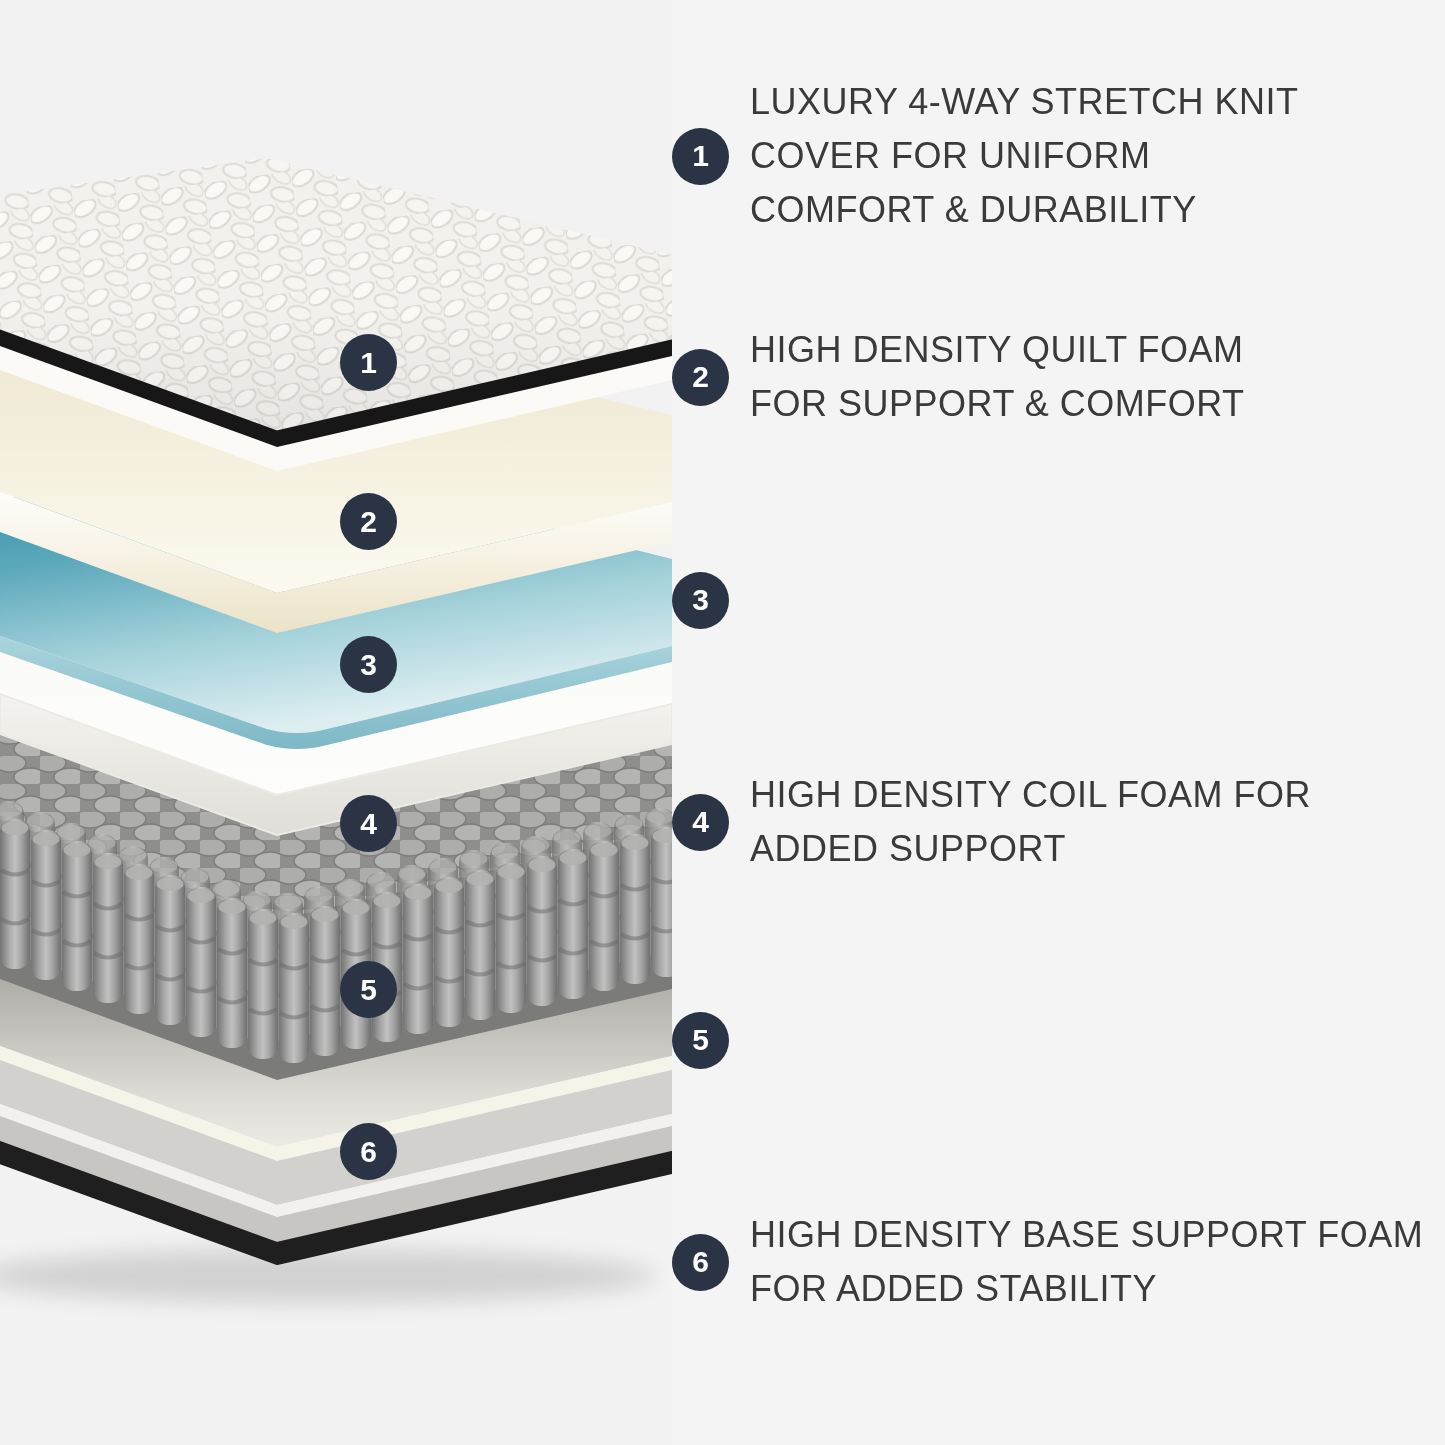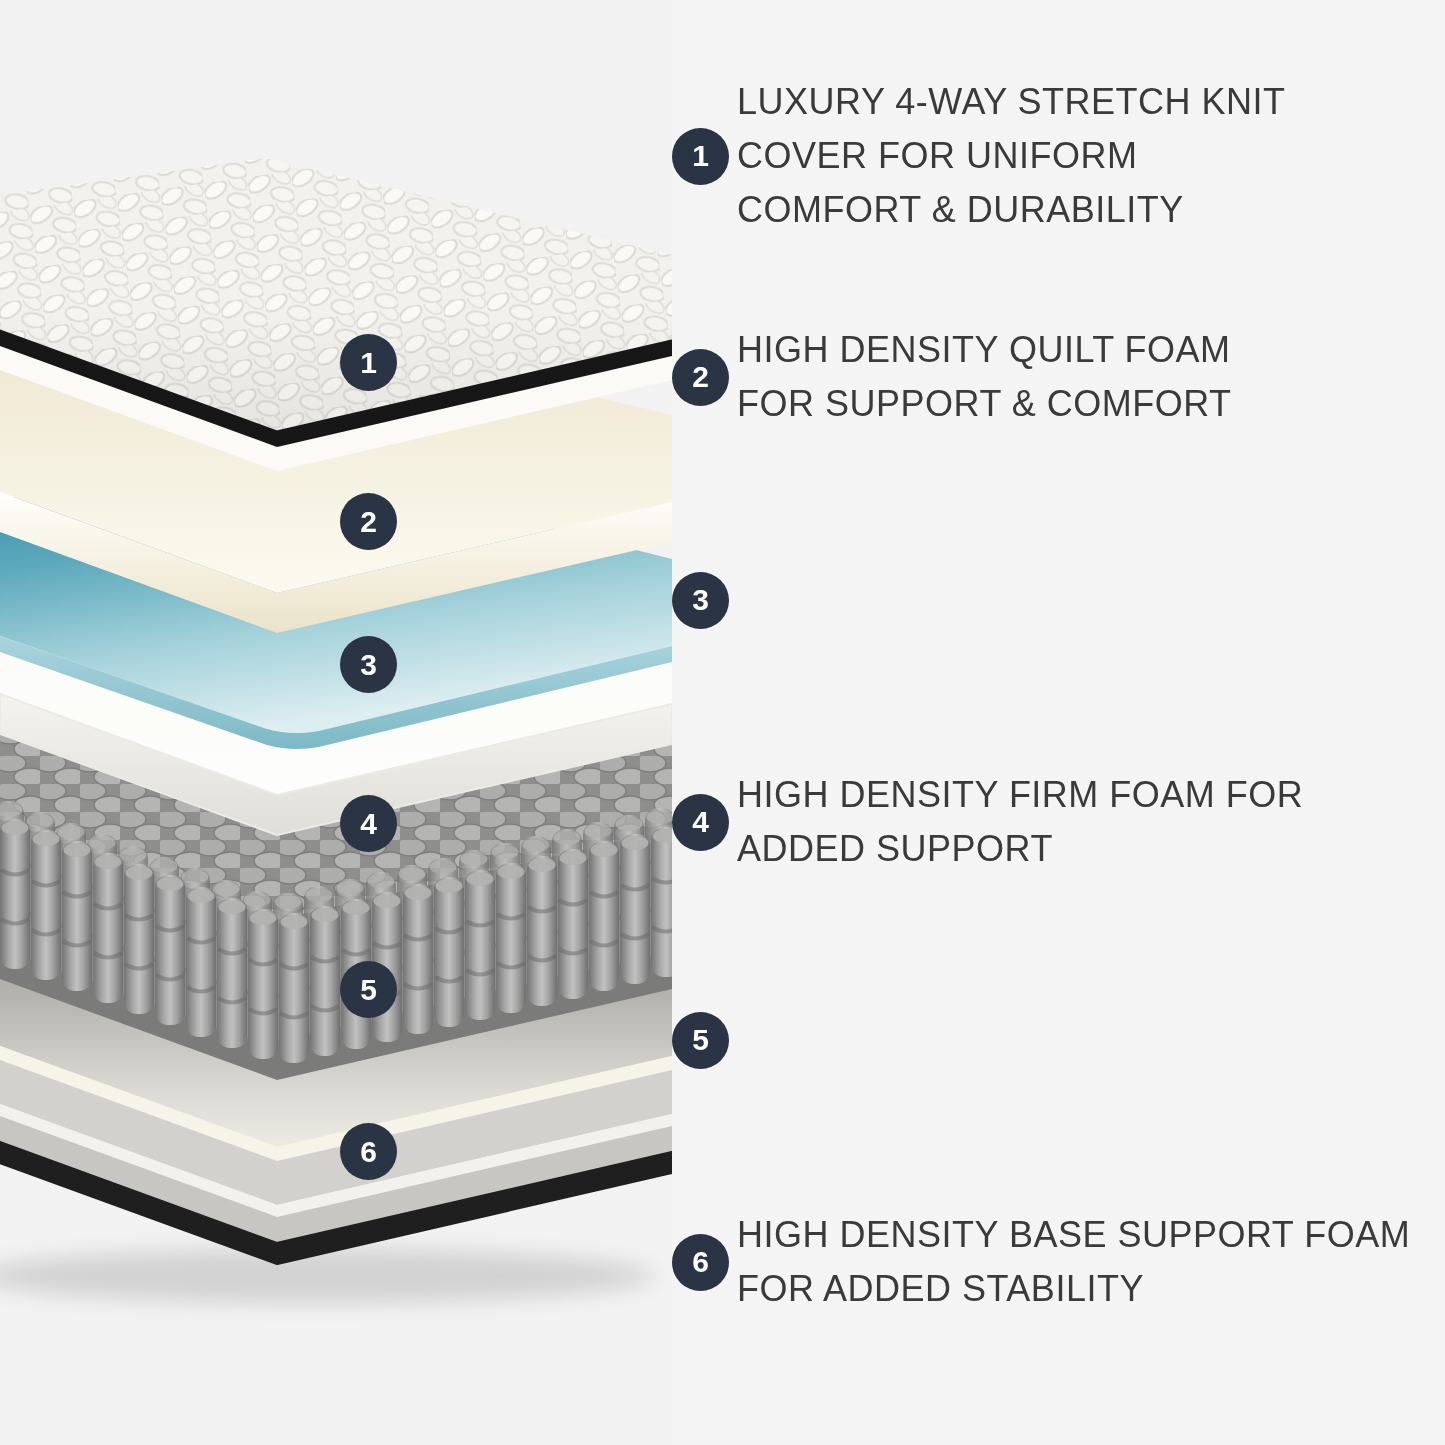--- a/index.html
+++ b/index.html
@@ -23,21 +23,21 @@
     position:absolute;left:672px;width:773px;
     display:flex;align-items:center;
   }
   .feature .badge{
     flex:0 0 57px;width:57px;height:57px;border-radius:50%;
     background:#2b3444;color:#ffffff;
     display:flex;align-items:center;justify-content:center;
     font-size:30px;font-weight:600;line-height:1;
   }
   .feature .copy{
-    margin-left:8px;
+    margin-left:21px;
     font-size:36px;line-height:54px;letter-spacing:.5px;
     color:#3a3a3a;white-space:pre-line;
   }
   .h162{height:162px}.h108{height:108px}.h216{height:216px}
 </style>
 </head>
 <body>
 
 <div class="stage">
 
@@ -240,21 +240,21 @@
   <div class="feature h162" style="top:519px;">
     <span class="badge">
         <span>3</span>
       </span>
   </div>
 
   <div class="feature h108" style="top:768px;">
     <span class="badge">
         <span>4</span>
       </span>
-    <div class="copy">HIGH DENSITY FIRM FOAM FOR
+    <div class="copy">HIGH DENSITY COIL FOAM FOR
 ADDED SUPPORT</div>
   </div>
 
   <div class="feature h216" style="top:932px;">
     <span class="badge">
         <span>5</span>
       </span>
   </div>
 
   <div class="feature h108" style="top:1208px;">

